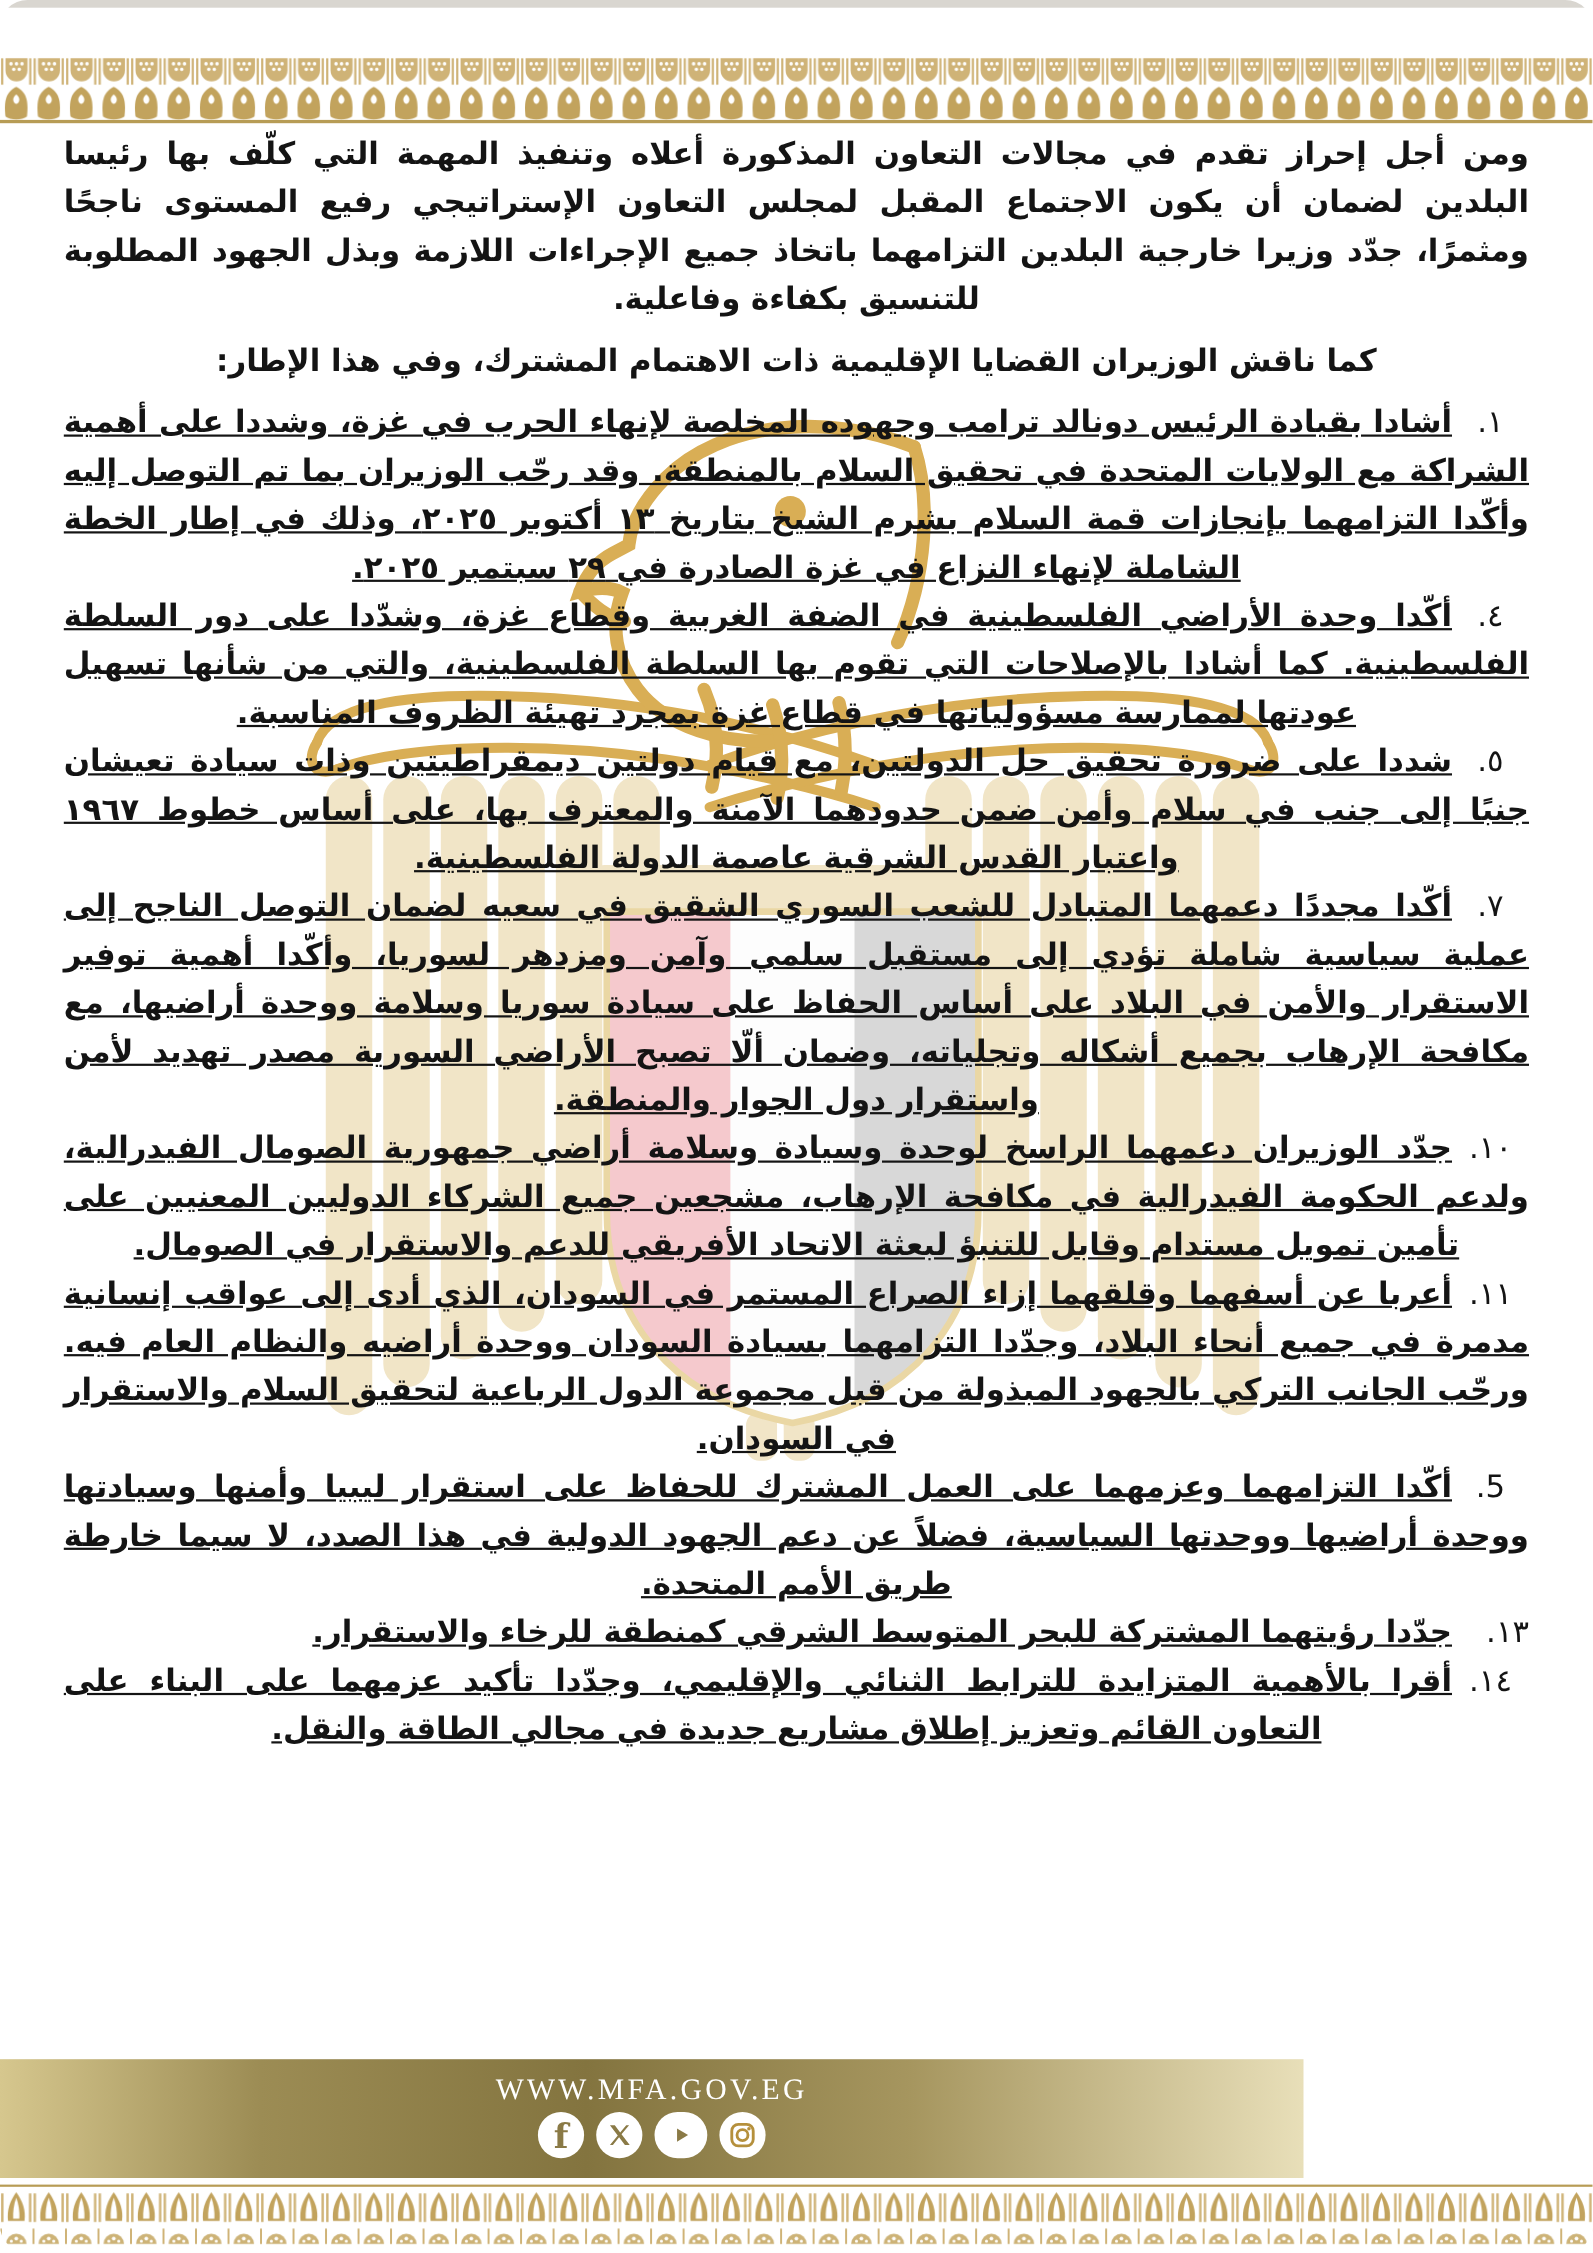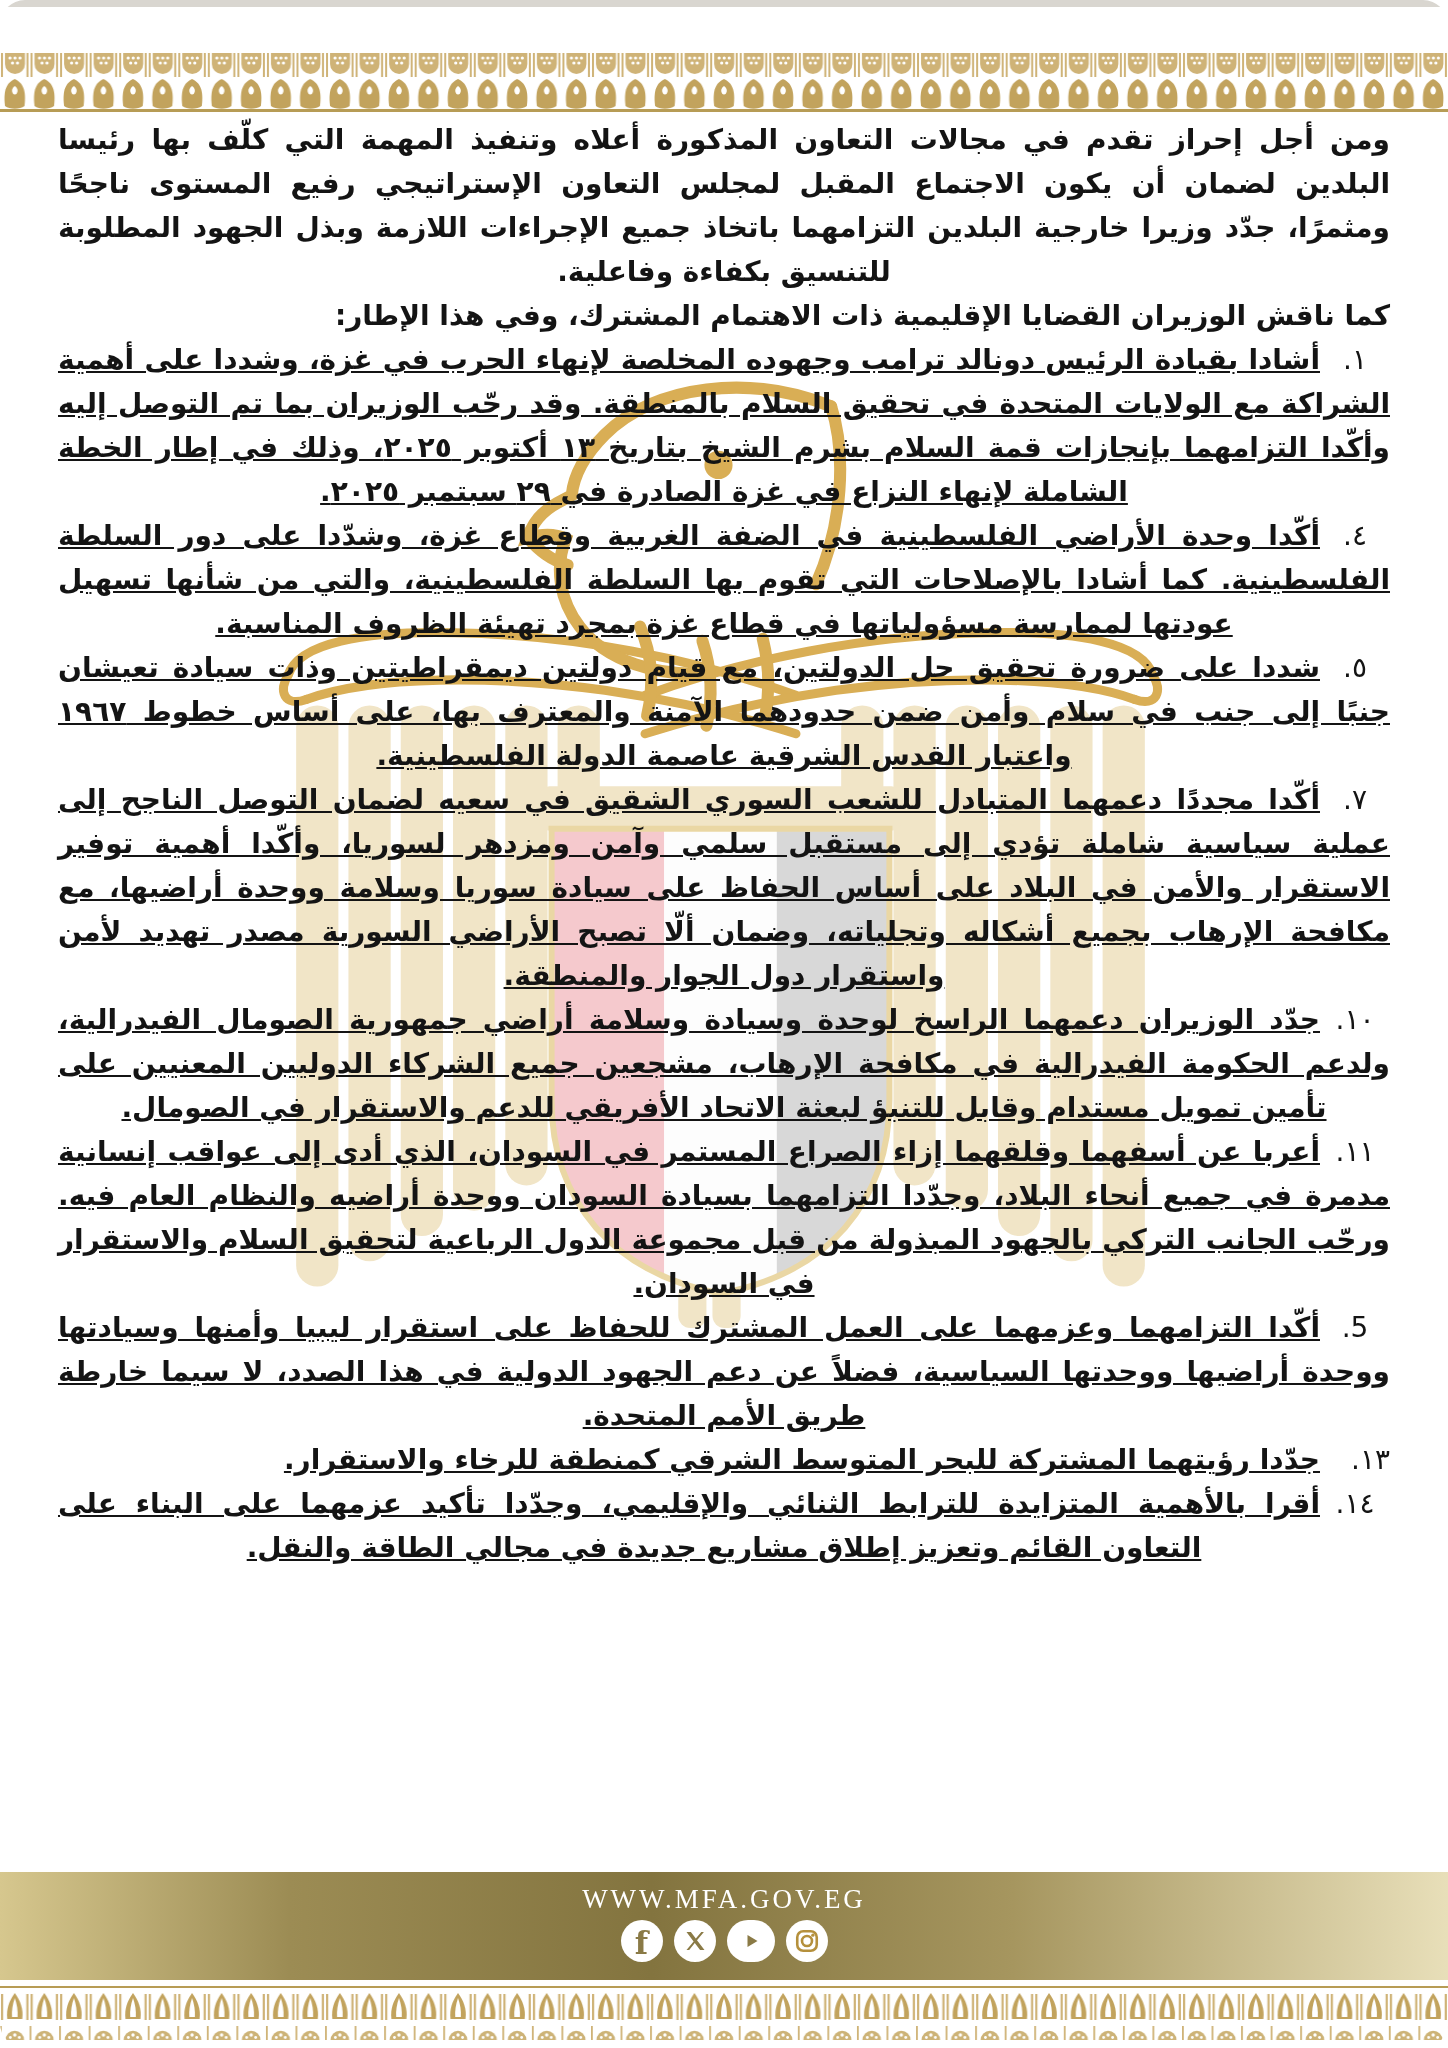--- a/index.html
+++ b/index.html
@@ -8,25 +8,25 @@
   .top-edge{position:absolute;top:0;left:0;width:1448px;height:7px;background:#d9d6d0;}
   .orn-band{position:absolute;left:0;width:1448px;}
   .orn-top{top:50px;height:62px;}
   .orn-bottom{top:1992px;height:50px;}
   .rule-gold-top{position:absolute;top:109px;left:0;width:1448px;height:3px;background:#b79c55;}
   .rule-gold-bottom{position:absolute;top:1986px;left:0;width:1448px;height:2px;background:#b79c55;}
   .watermark{position:absolute;left:268px;top:372px;width:905px;height:960px;z-index:0;}
   .content{position:absolute;top:118px;right:58px;left:58px;z-index:1;direction:rtl;
            color:#141414;font-weight:700;font-size:28px;line-height:44px;}
   .intro{margin:0;text-align:justify;text-align-last:center;}
-  .leadin{margin:0;text-align:right;}
+  .leadin{margin:12px;text-align:center;}
   .item{margin:0;text-align:justify;text-decoration:underline;}
   .item.center-last{text-align-last:center;}
   .item .num{font-weight:400;display:inline-block;min-width:70px;}
-  .footer{position:absolute;top:1872px;left:0;width:1448px;height:108px;z-index:2;text-align:center;
+  .footer{position:absolute;top:1872px;left:0;width:1185px;height:108px;z-index:2;text-align:center;
           background:linear-gradient(90deg,#d6c78e 0%,#9c8c54 20%,#83743f 45%,#a6965f 70%,#e8dfb9 100%);}
   .url{font-family:"Liberation Serif",serif;color:#ffffff;font-size:27px;letter-spacing:3px;
        padding-top:12px;display:block;}
   .icons{display:flex;justify-content:center;align-items:center;gap:11px;margin-top:5px;}
   .icon-circle{width:42px;height:42px;border-radius:50%;background:#ffffff;
                display:flex;align-items:center;justify-content:center;cursor:pointer;}
   .icon-circle.wide{width:48px;border-radius:21px;}
   .fb-glyph{font-family:"DejaVu Serif",serif;font-weight:700;color:#8a7a46;font-size:31px;line-height:1;
             transform:translateY(2px);}
 </style>

